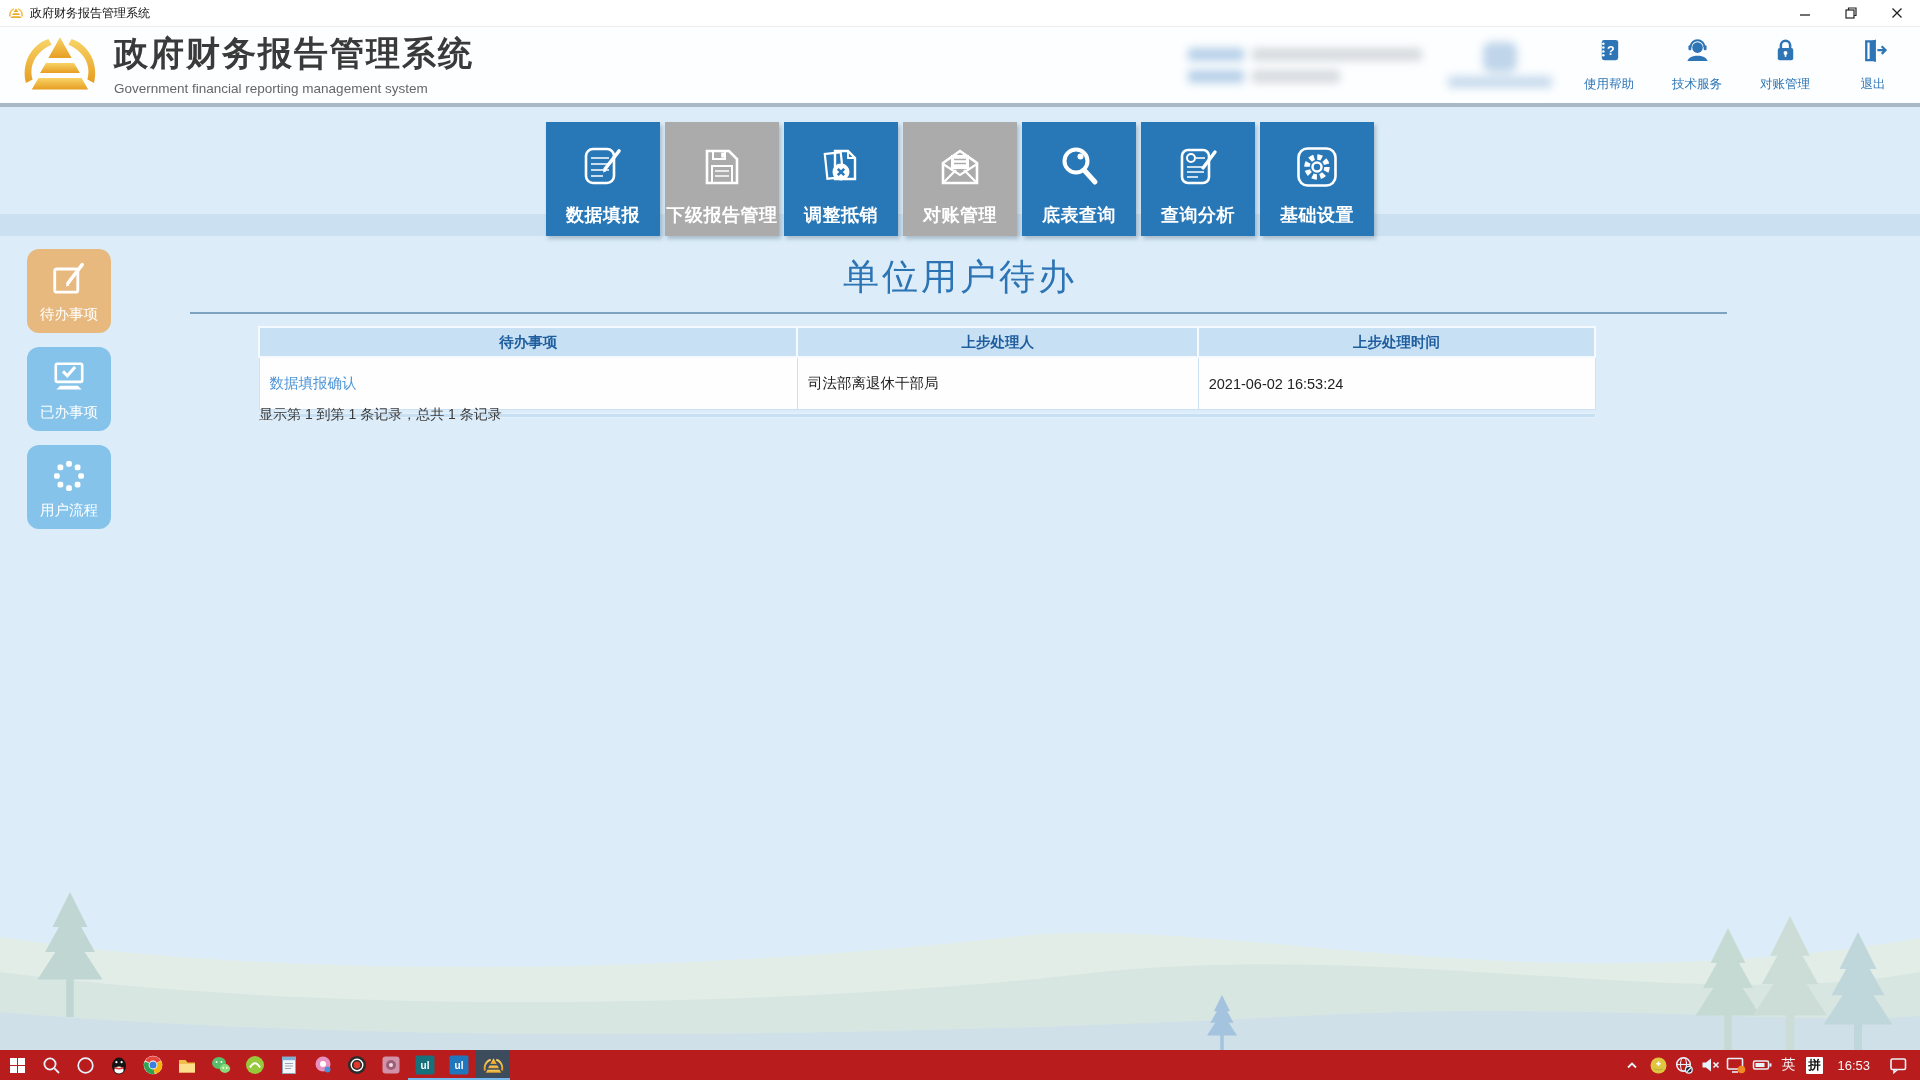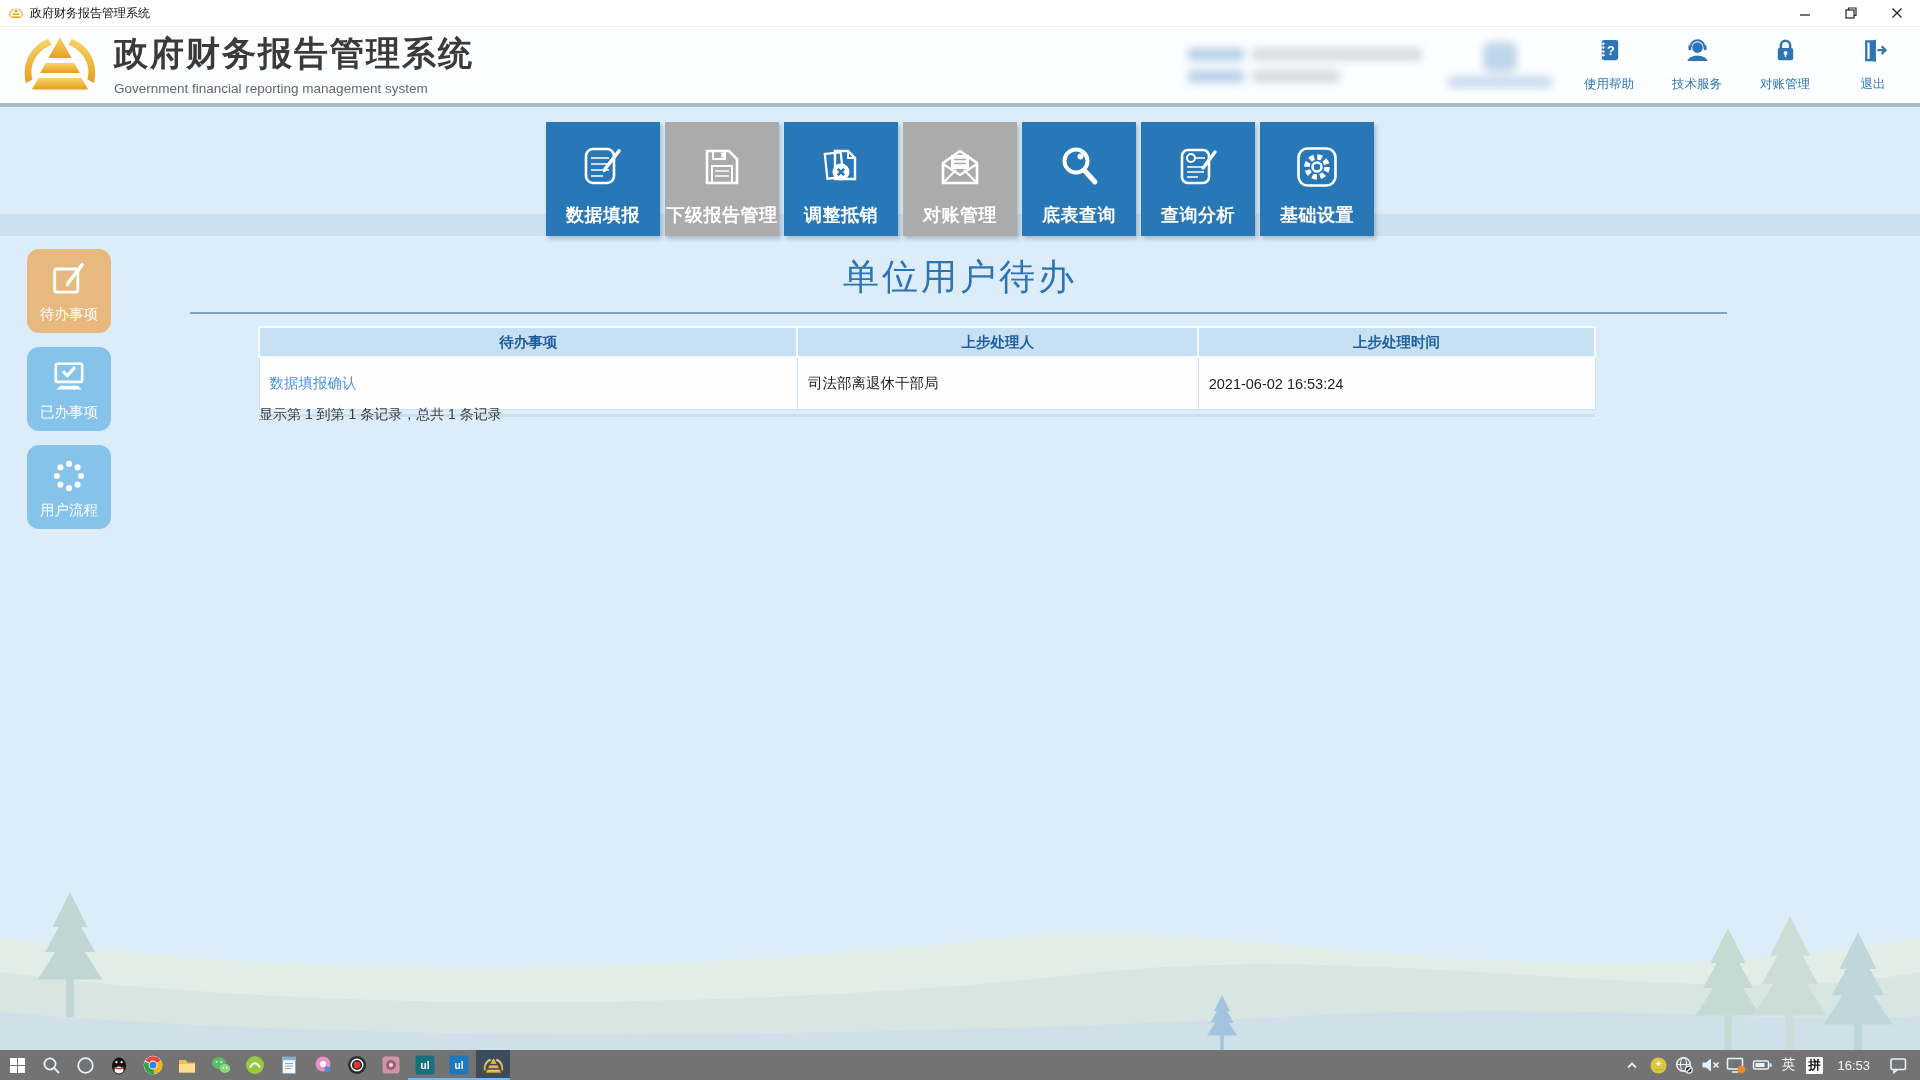--- a/index.html
+++ b/index.html
@@ -66,21 +66,21 @@
 
   .todo-table-wrap { position:absolute; left:258px; top:219px; width:1338px; z-index:4; }
   table.todo { width:100%; border-collapse:collapse; font-size:14.5px; }
   table.todo th { background:#C8E0F4; color:#1E5E9E; font-weight:bold; height:30px; border:2px solid #F4FAFF; text-align:center; }
   table.todo td { background:#FEFEFF; height:30px; border:1px solid #CCE2F4; padding:16px 10px; color:#222; text-align:left; }
   td .cell-link { color:#4D94D6; cursor:pointer; text-decoration:none; }
   .table-strip { height:5px; background:#C8E0F4; margin-top:3px; border:1px solid #E4F0FA; }
   .record-summary { position:absolute; left:259px; top:299px; font-size:14px; color:#3A3A3A; z-index:4;text-align:right; }
 
   
-  .taskbar { position:absolute; left:0; right:0; bottom:0; height:30px; background:#737373;
+  .taskbar { position:absolute; left:0; right:0; bottom:0; height:30px; background:#b91c1c;
              display:flex; align-items:flex-start; z-index:40; }
   .tb-left { display:flex; align-items:center; height:30px; }
   .tb-cell { width:34px; height:30px; display:flex; align-items:center; justify-content:center; cursor:pointer; }
   .tb-cell.open { box-shadow:inset 0 -2px 0 #76B9ED; }
   .tb-cell.current { background:#3C4C5C; }
   .tb-tray { margin-left:auto; display:flex; align-items:center; height:30px; padding-right:4px; }
   .tray-cell { min-width:26px; height:30px; display:flex; align-items:center; justify-content:center; cursor:pointer; padding:0 2px; }
   .tray-text { color:#F2F6FA; font-size:14px; }
   .ime-box { width:17px; height:17px; background:#FFF; color:#111; font-size:12.5px; font-weight:bold;
              display:flex; align-items:center; justify-content:center; border-radius:1px; }

